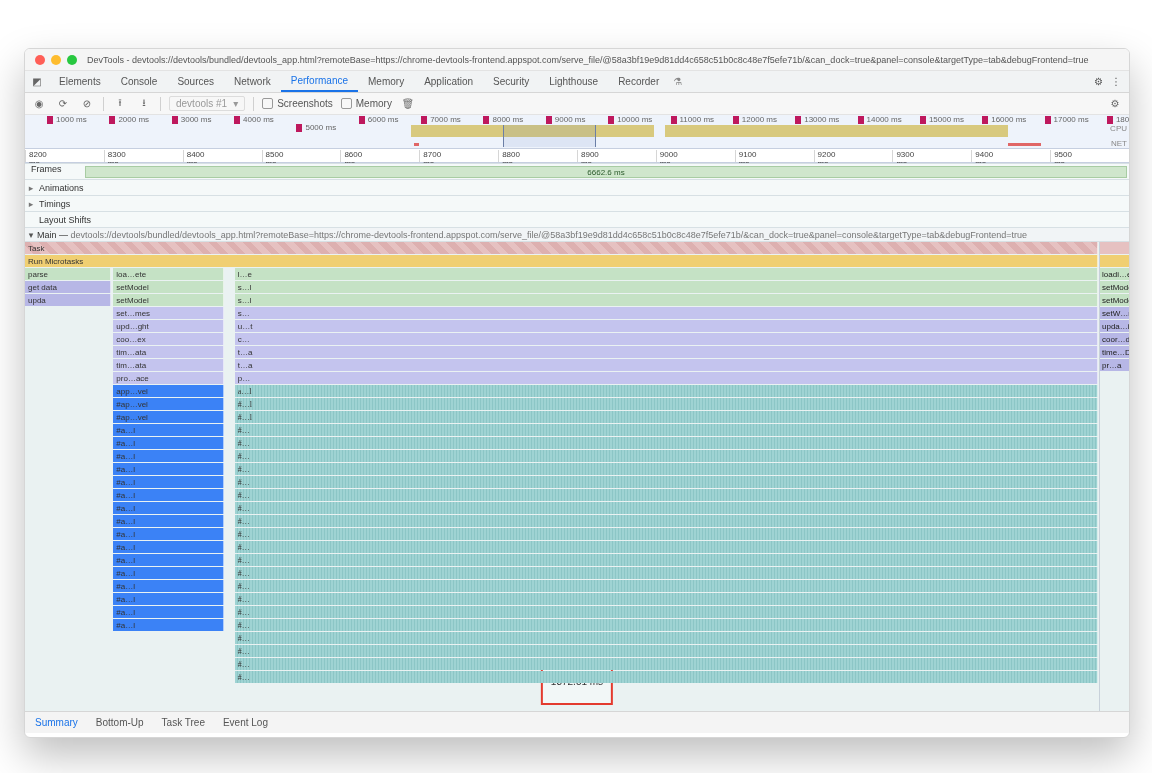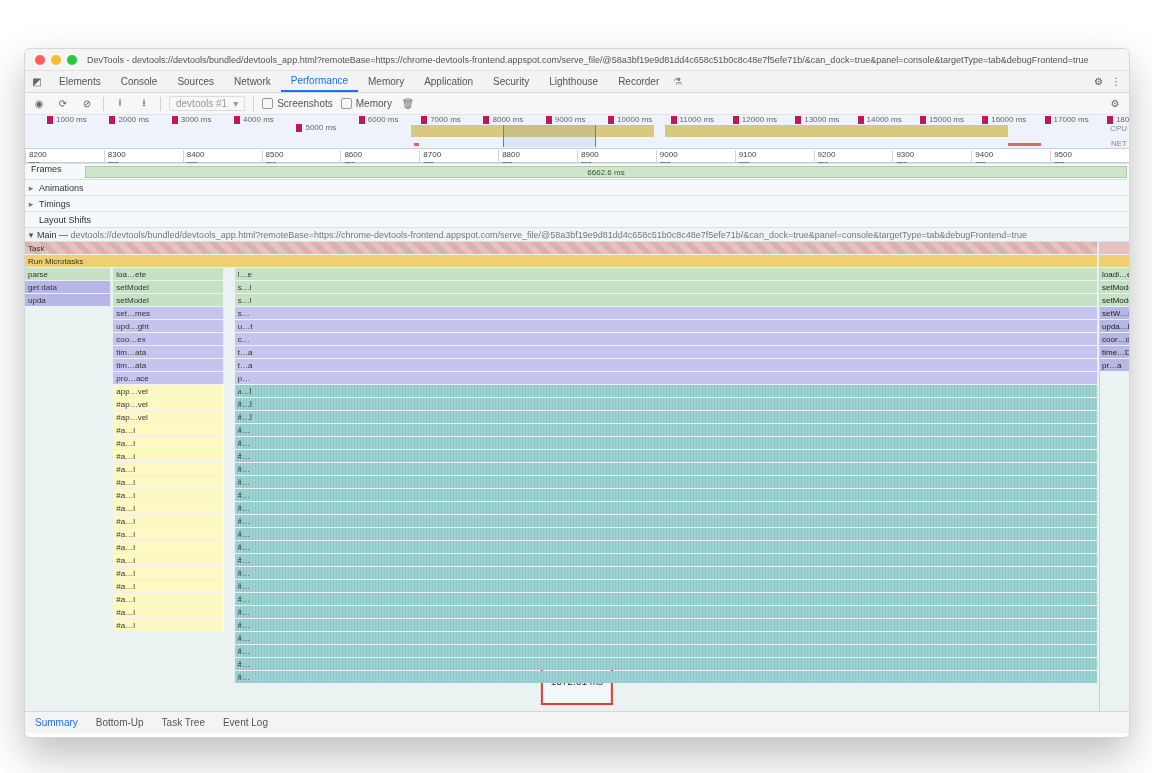--- a/index.html
+++ b/index.html
@@ -49,21 +49,21 @@
   .main-row .mt{white-space:nowrap;overflow:hidden;text-overflow:ellipsis;padding-right:4px;}
 
   .flame{position:relative;height:470px;border-top:1px solid #d7e0e4;overflow:hidden;}
   .flame .row{position:absolute;left:0;right:0;height:13px;}
   .flame .bar{position:absolute;top:0;height:12px;font-size:8px;color:#333;padding:0 3px;white-space:nowrap;overflow:hidden;display:flex;align-items:center;border-right:1px solid rgba(255,255,255,.6);}
   .c-task{background:repeating-linear-gradient(45deg,#e6c1c1,#e6c1c1 6px,#ddb0b0 6px,#ddb0b0 12px);}
   .c-micro{background:#f0cf72;}
   .c-gr{background:#c5e2c5;}
   .c-pu{background:#b7b7e6;}
   .c-pu2{background:#c4c4ee;}
-  .c-cy{background:#fef9c3;}
+  .c-cy{background:#3b82f6;}
   .c-cy-hatch{background:repeating-linear-gradient(90deg,#9fd3d3,#9fd3d3 2px,#8cc6c6 2px,#8cc6c6 3px);font-family:Liberation Serif, serif;}
   .right-strip{position:absolute;top:0;right:0;width:30px;bottom:0;border-left:1px solid #c8d1da;}
   .right-strip .sbar{height:12px;margin-bottom:1px;font-size:8px;color:#222;display:flex;align-items:center;padding:0 2px;white-space:nowrap;overflow:hidden;}
 
   .time-pill{position:absolute;border:2px solid #e33b2e;border-radius:0;padding:16px 8px;font-size:10px;color:#333;background:rgba(255,255,255,.4);}
 
   .bottom{height:22px;border-top:1px solid #d6d6d6;background:#f4f4f4;display:flex;align-items:center;font-size:10px;color:#555;gap:18px;padding:0 10px;}
   .bottom .bt.active{color:#1a73e8;}
 </style>
 </head>

